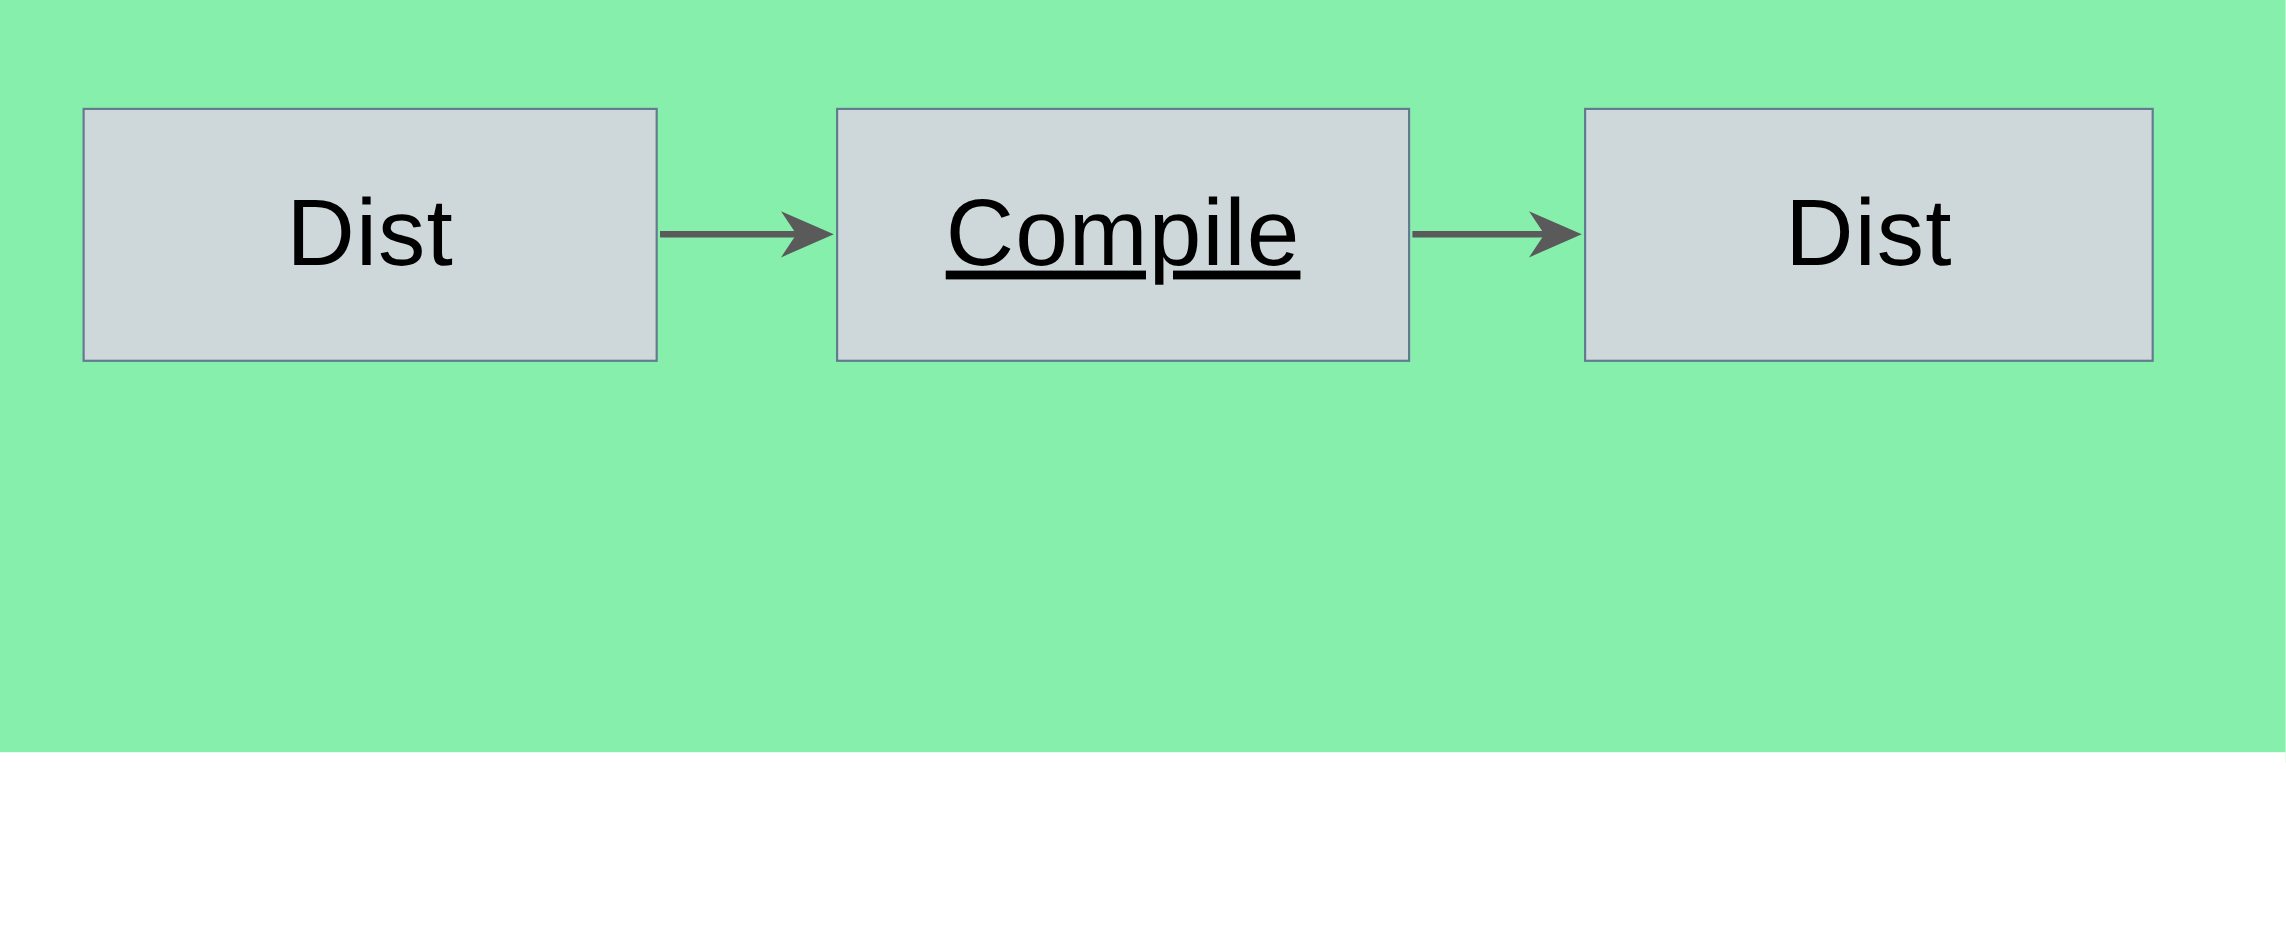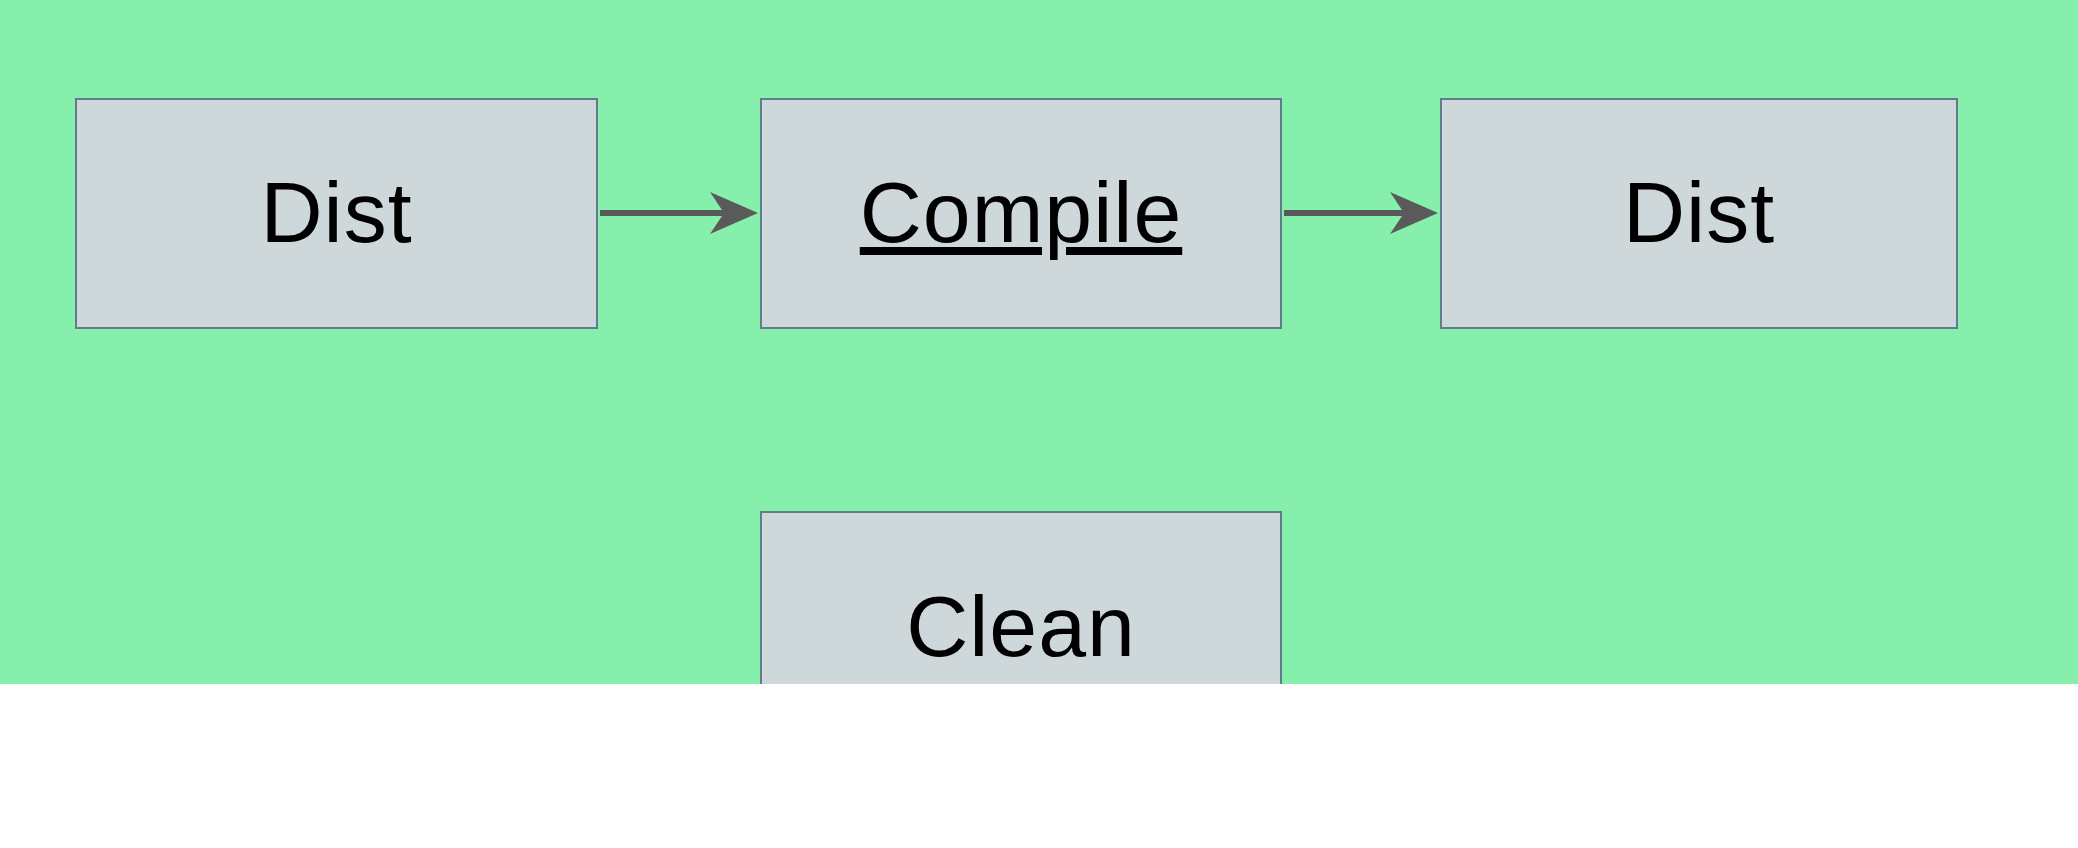--- a/index.html
+++ b/index.html
@@ -63,23 +63,20 @@
   </div>
 
   <div class="node node-compile">
     <span class="label">Compile</span>
   </div>
 
   <div class="node node-init">
     <span class="label">Dist</span>
   </div>
 
-  <div class="node node-clean">
-    <span class="label">Clean</span>
-  </div>
 
   <svg class="edges" width="2078" height="848" viewBox="0 0 2078 848" xmlns="http://www.w3.org/2000/svg">
 
     <g>
       <line class="edge-line" x1="600" y1="213" x2="726" y2="213"></line>
       <polygon class="edge-head" points="758,213 710,192 724,213 710,234"></polygon>
     </g>
 
     <g>
       <line class="edge-line" x1="1284" y1="213" x2="1406" y2="213"></line>

